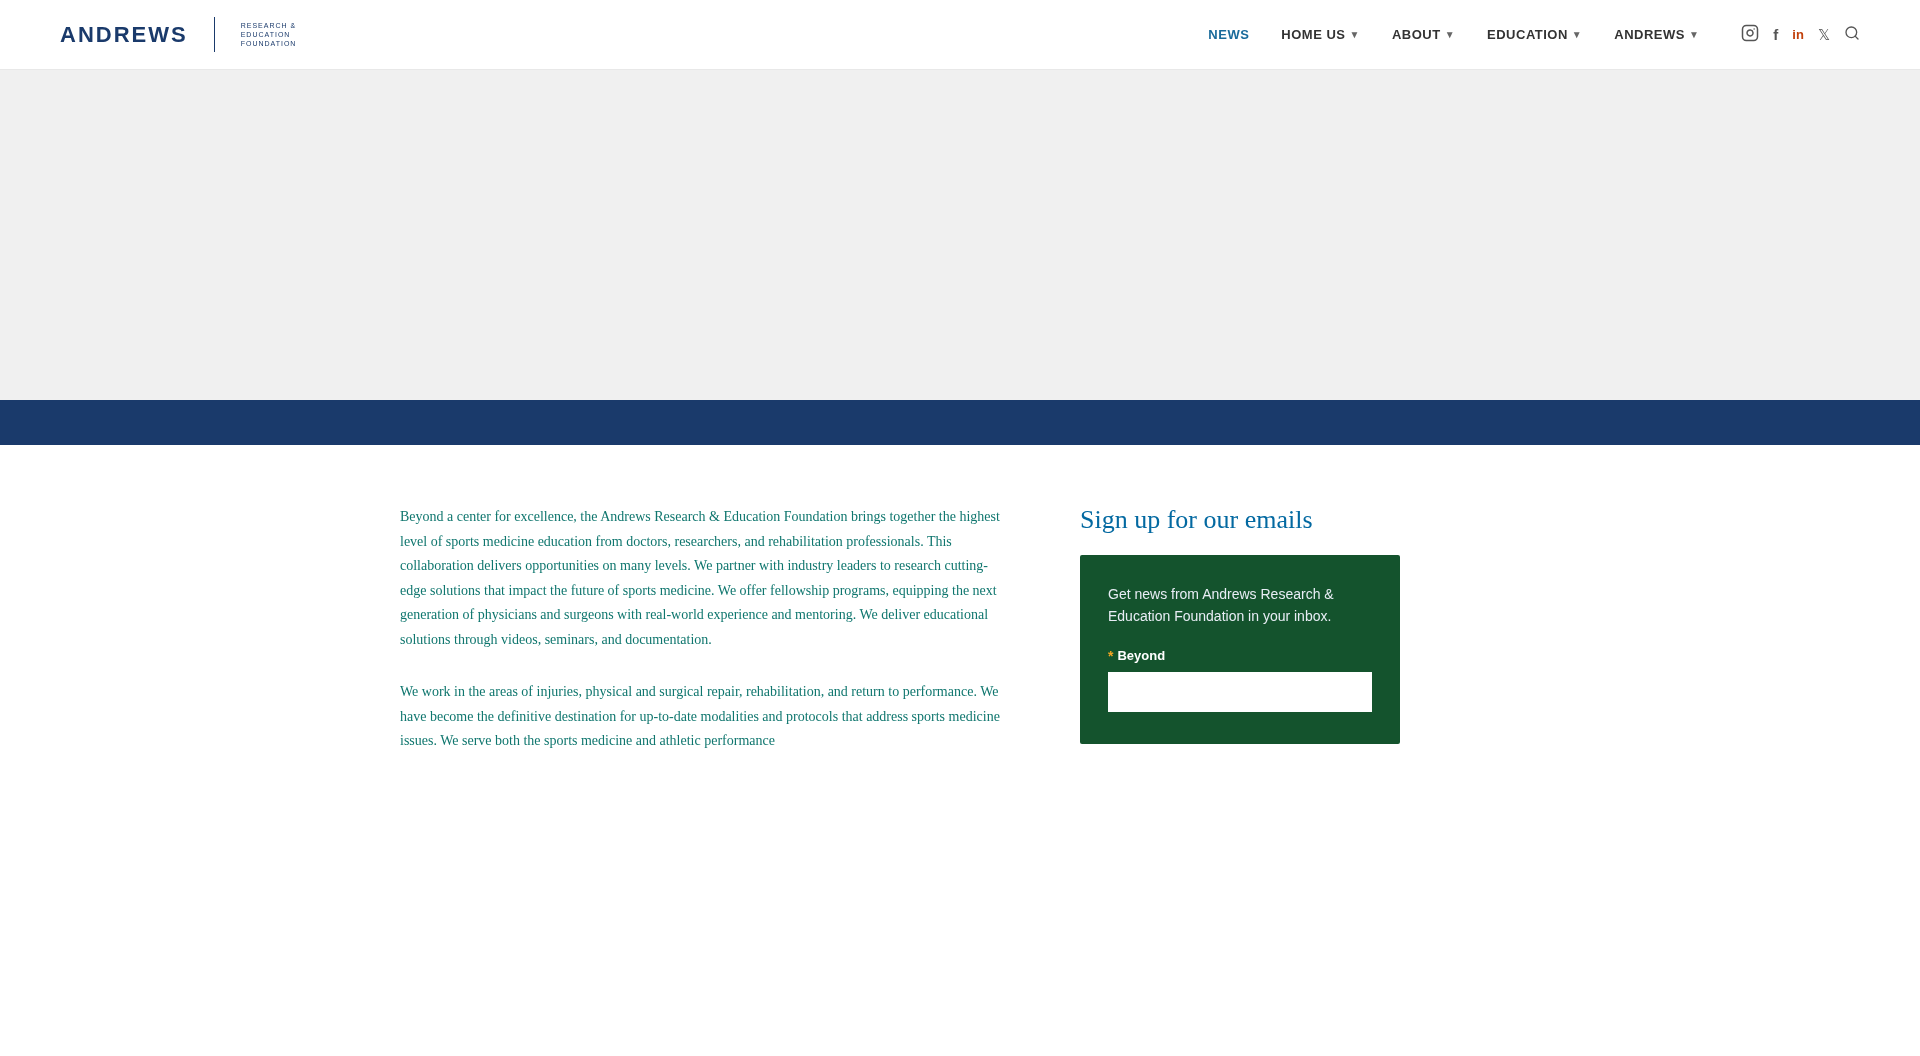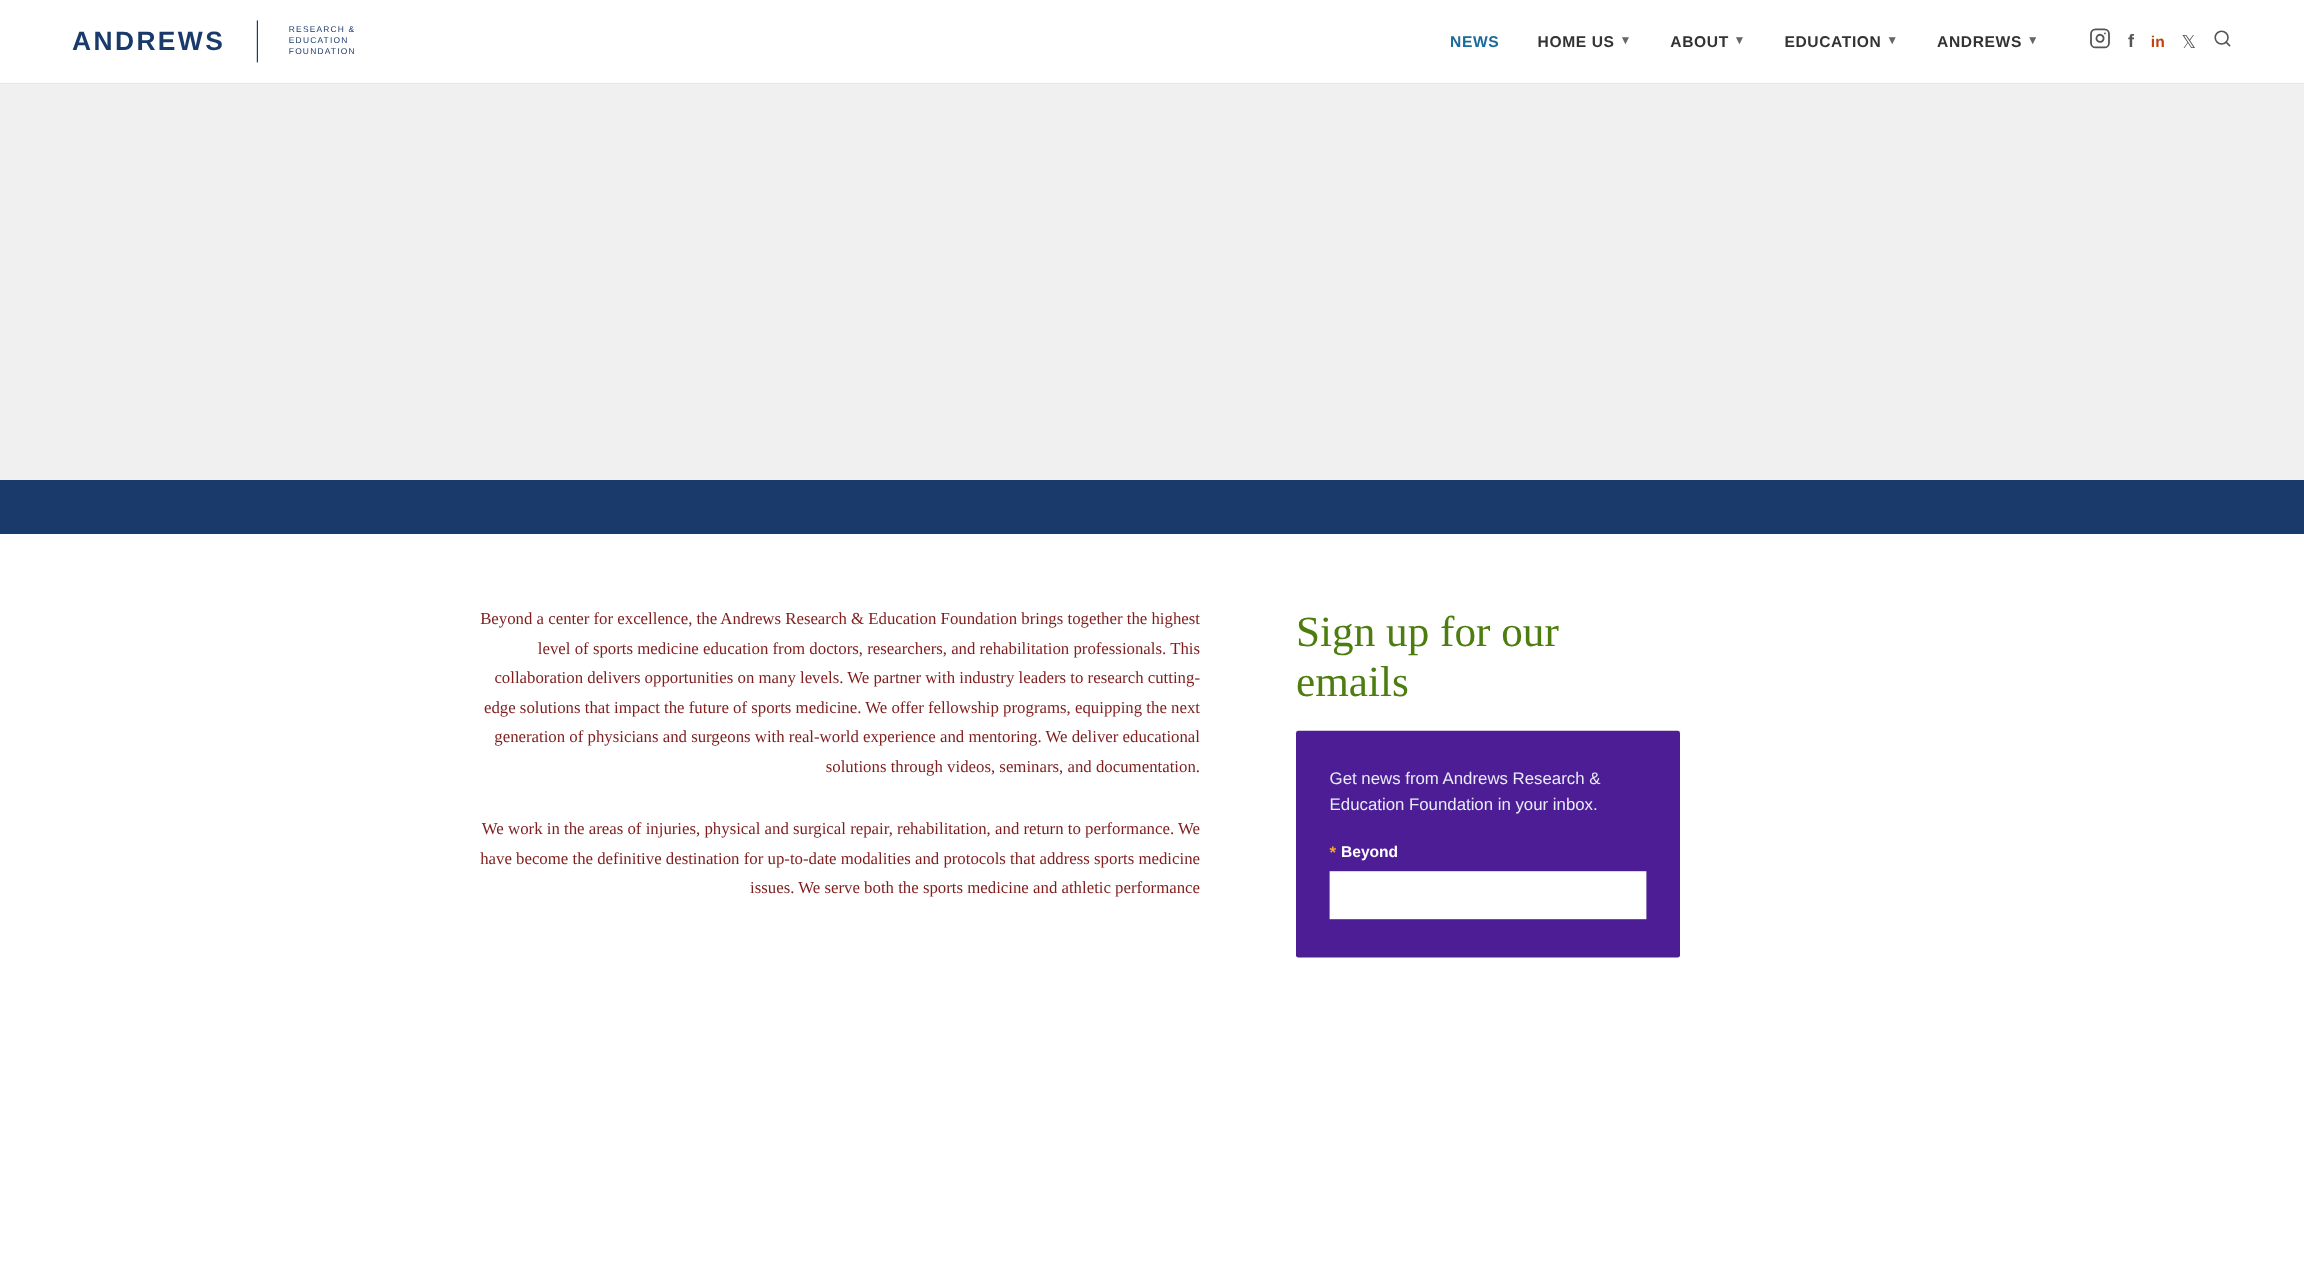--- a/index.html
+++ b/index.html
@@ -135,39 +135,38 @@
     }
 
     .content-left {
       flex: 1 1 60%;
       max-width: 600px;
     }
 
     .content-left p {
       font-size: 14px;
       line-height: 1.75;
-      color: #7f1d1d;
+      color: #0f766e;
       margin-bottom: 28px;
-      text-align: right;
     }
 
     .content-right {
       flex: 0 0 320px;
     }
 
     .signup-heading {
-      font-size: 36px;
+      font-size: 26px;
       font-weight: 400;
-      color: #4d7c0f;
+      color: #0369a1;
       margin-bottom: 20px;
       font-family: Georgia, serif;
     }
 
     .signup-box {
-      background: #4c1d95;
+      background: #14532d;
       color: #fff;
       padding: 28px 28px 32px;
       border-radius: 2px;
     }
 
     .signup-box .intro-text {
       font-size: 14px;
       line-height: 1.6;
       margin-bottom: 20px;
       color: #e8edf5;

